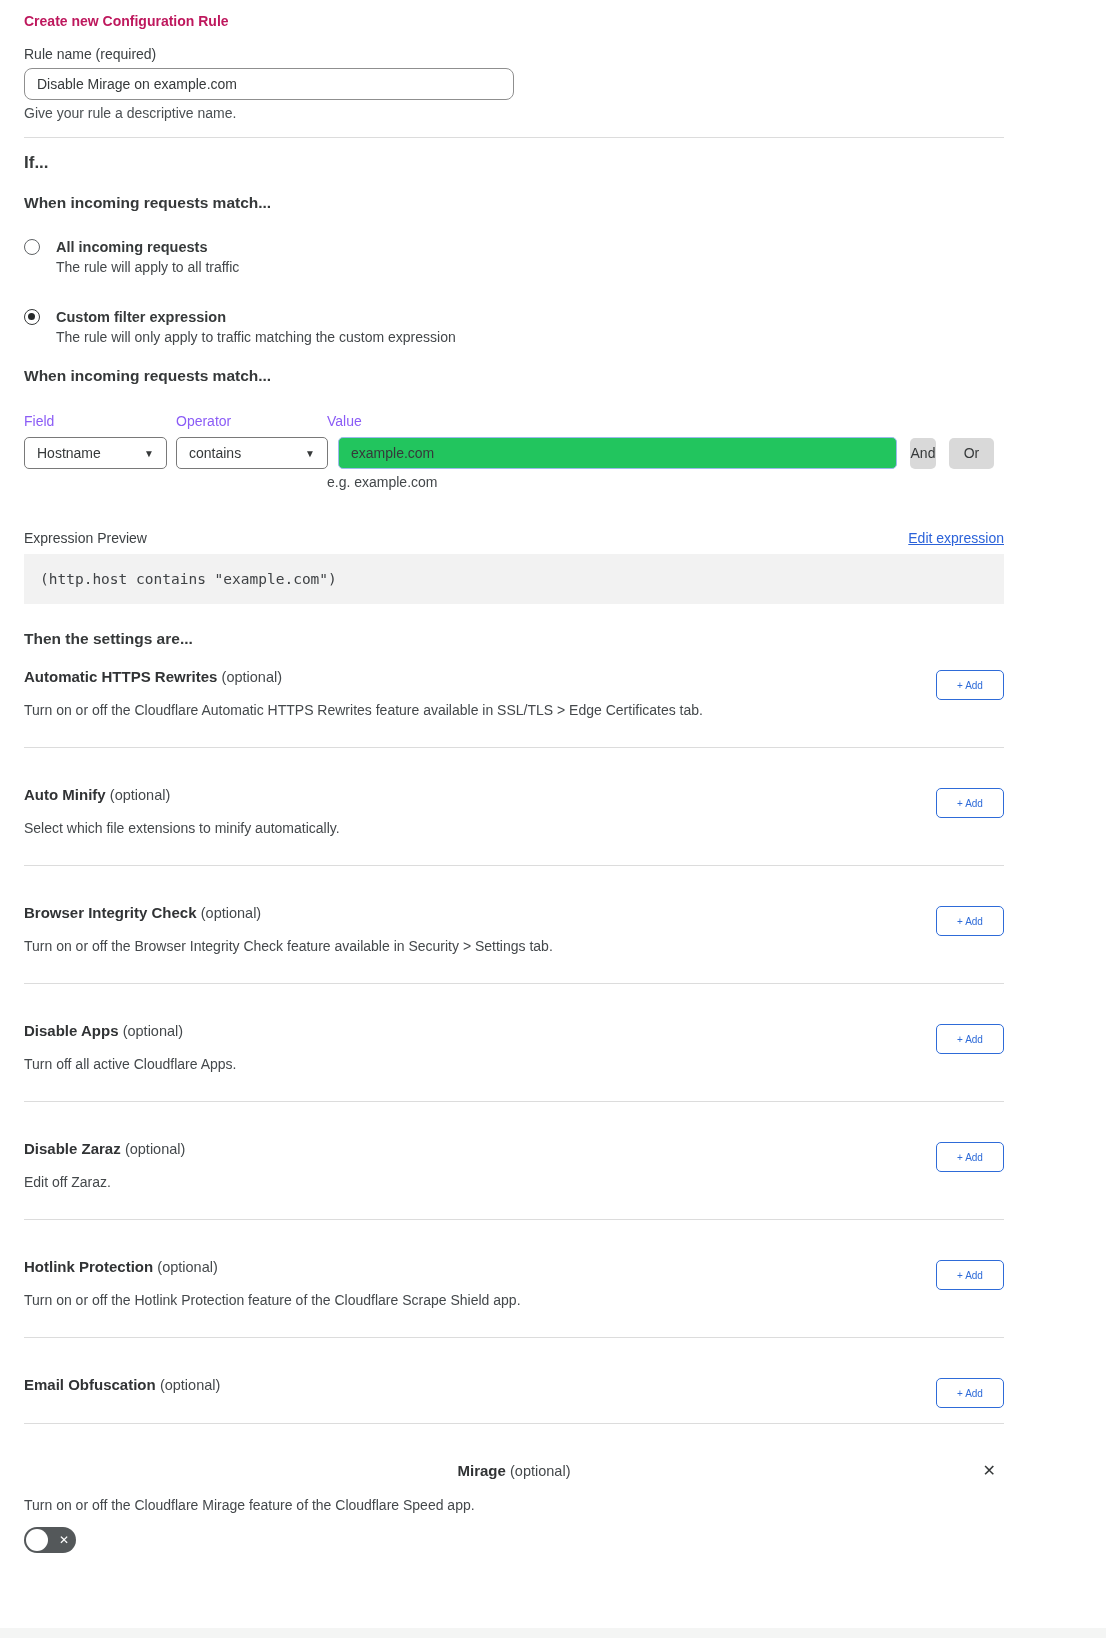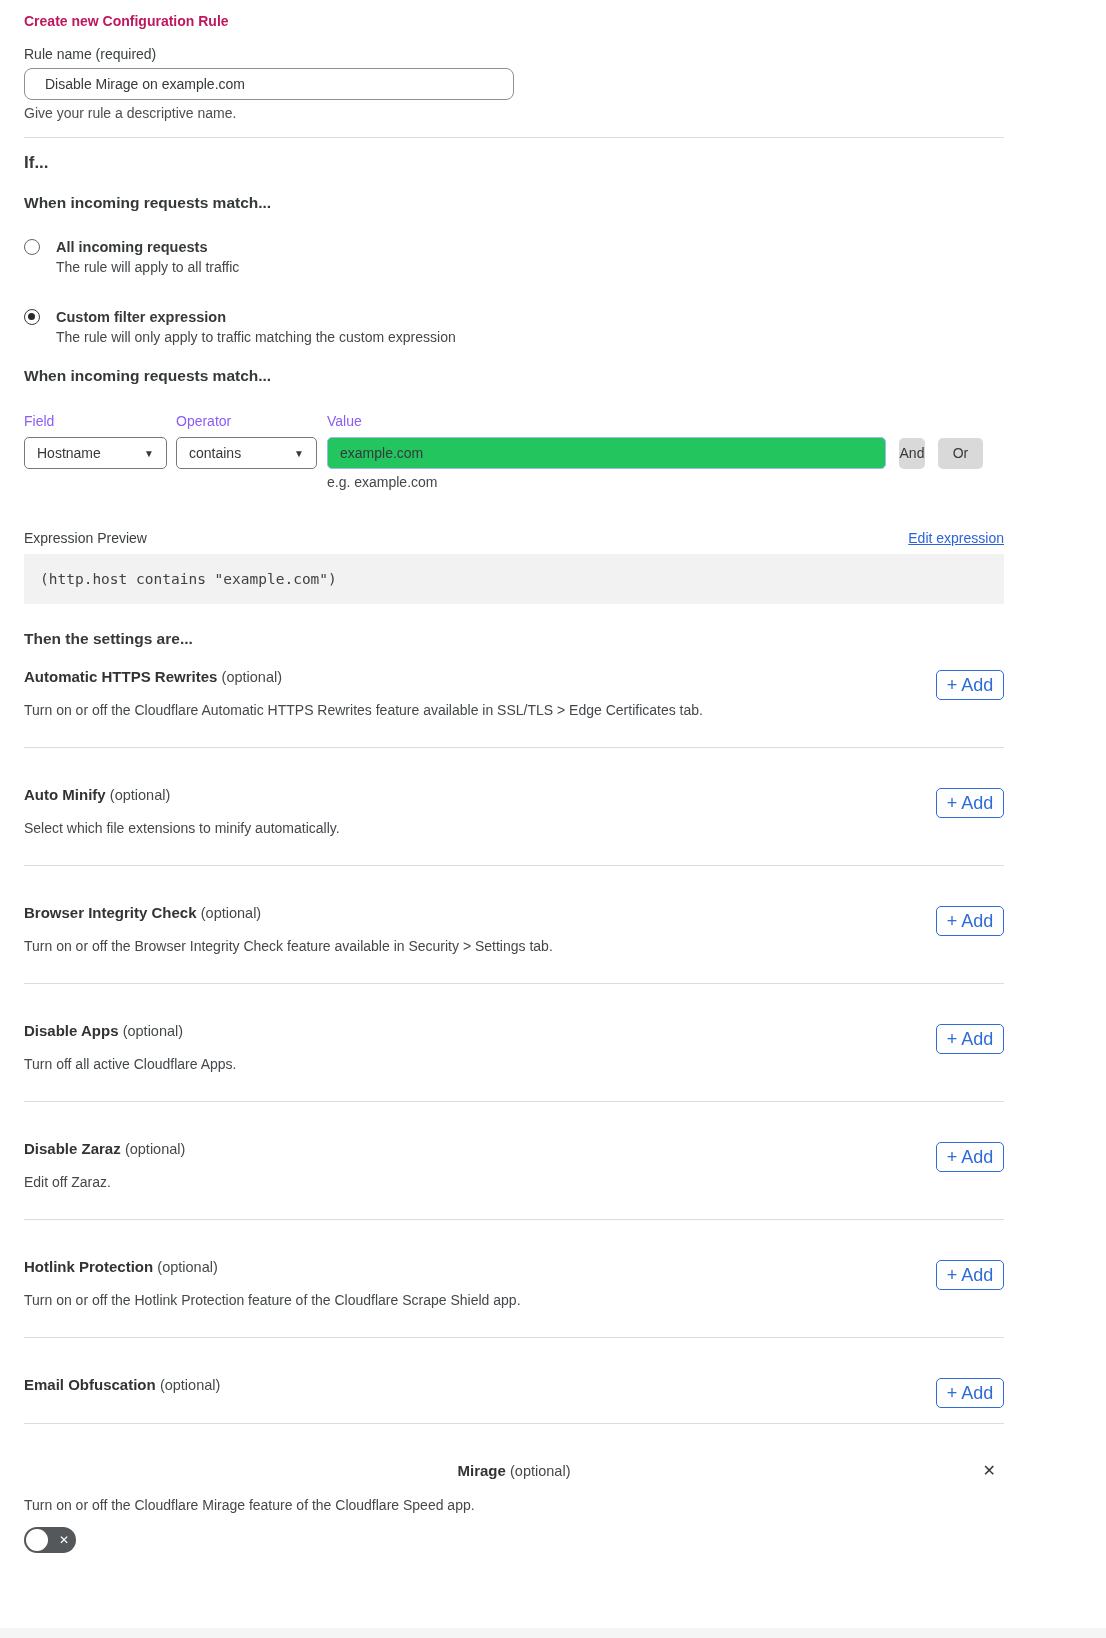--- a/index.html
+++ b/index.html
@@ -9,21 +9,21 @@
     font-family:"Liberation Sans", sans-serif; color:#36393a;
     -webkit-font-smoothing:antialiased;
   }
   .container { margin:0 auto 0 24px; width:980px; }
 
   h1.page-title { padding-top:13px; font-size:14px; font-weight:bold; color:#be185d; }
 
   .field-label { margin-top:17px; font-size:14px; color:#3c4043; }
   .rule-input {
     margin-top:6px; width:490px; height:32px; border:1px solid #8f8f8f; border-radius:8px;
-    padding:0 20px; font-size:14px; color:#36393a; font-family:"Liberation Sans", sans-serif;
+    padding:0 12px; font-size:14px; color:#36393a; font-family:"Liberation Sans", sans-serif;
     background:#fff; display:block;
   }
   .helper { margin-top:5px; font-size:14px; color:#4a4f52; }
 
   .divider { margin-top:16px; border:none; border-top:1px solid #dcdcdc; height:0; }
 
   h2.if-heading { margin-top:15px; font-size:17px; font-weight:bold; }
   h3.sub-heading { margin-top:21px; font-size:15.5px; font-weight:bold; }
 
   .radio-row { margin-top:26px; display:flex; }
@@ -45,21 +45,21 @@
   .builder-labels { margin-top:28px; display:flex; font-size:14px; color:#8b5cf6; }
   .lbl-field { width:152px; }
   .lbl-operator { width:151px; }
   .builder-row { margin-top:8px; display:flex; align-items:center; }
   .select-box {
     height:32px; border:1px solid #797979; border-radius:5px; background:#fff;
     display:flex; align-items:center; justify-content:space-between;
     padding:0 12px; font-size:14px; color:#36393a; cursor:pointer;
   }
   .select-field { width:143px; margin-right:9px; }
-  .select-operator { width:141px; margin-right:10px; }
+  .select-operator { width:152px; margin-right:10px; }
   .caret { font-size:10px; color:#36393a; margin-left:8px; }
   .value-input {
     width:559px; height:32px; background:#22c55e; border:1px solid #9db9ec; border-radius:5px;
     padding:0 12px; font-size:14px; color:#36393a; font-family:"Liberation Sans", sans-serif;
   }
   .btn-gray {
     height:31px; border:none; border-radius:5px; background:#d9d9d9; color:#36393a;
     font-size:14px; font-family:"Liberation Sans", sans-serif; cursor:pointer;
   }
   .btn-and { width:26px; margin-left:13px; }
@@ -80,21 +80,21 @@
   .setting-row { padding-top:37px; position:relative; }
   .setting-row.first { padding-top:19px; }
   .setting-title-line { font-size:15px; line-height:20px; }
   .setting-title { font-weight:bold; color:#313335; }
   .setting-optional { font-weight:normal; color:#44484b; font-size:14.5px; }
   .setting-desc { margin-top:14px; font-size:14px; color:#44484b; line-height:18px; }
   .setting-divider { margin-top:28px; border:none; border-top:1px solid #dcdcdc; height:0; }
   .btn-add {
     position:absolute; right:0; top:auto; margin-top:-18px;
     width:68px; height:30px; background:#fff; border:1px solid #2e6bd8; border-radius:5px;
-    color:#2e6bd8; font-size:18px; font-family:"Liberation Sans", sans-serif; cursor:pointer;
+    color:#2e6bd8; font-size:10px; font-family:"Liberation Sans", sans-serif; cursor:pointer;
   }
   .setting-row .btn-wrap { position:absolute; right:0; }
   .setting-row .btn-wrap.n { top:40px; }
   .setting-row.first .btn-wrap { top:22px; }
 
   .mirage-row { padding-top:37px; position:relative; }
   .mirage-title-line { font-size:15px; line-height:20px;text-align:center; }
   .mirage-desc { margin-top:15px; font-size:14px; color:#44484b; line-height:18px; }
   .close-x {
     position:absolute; right:8px; top:39px; font-size:16px; color:#36393a; cursor:pointer;

